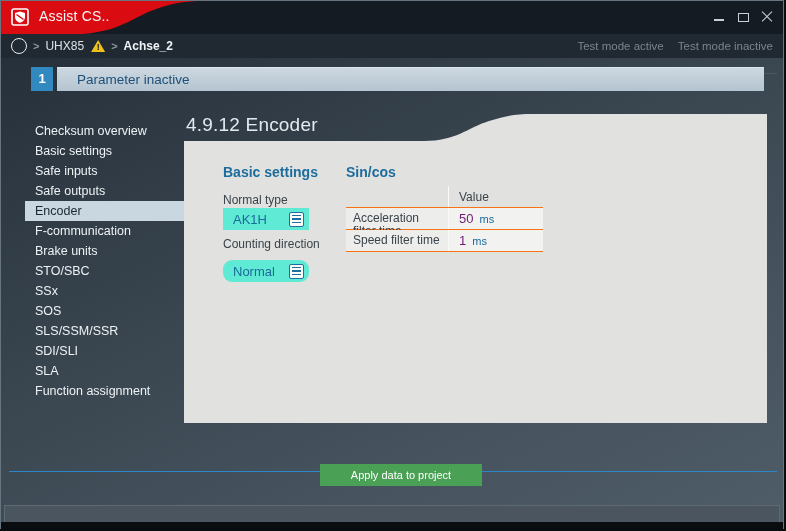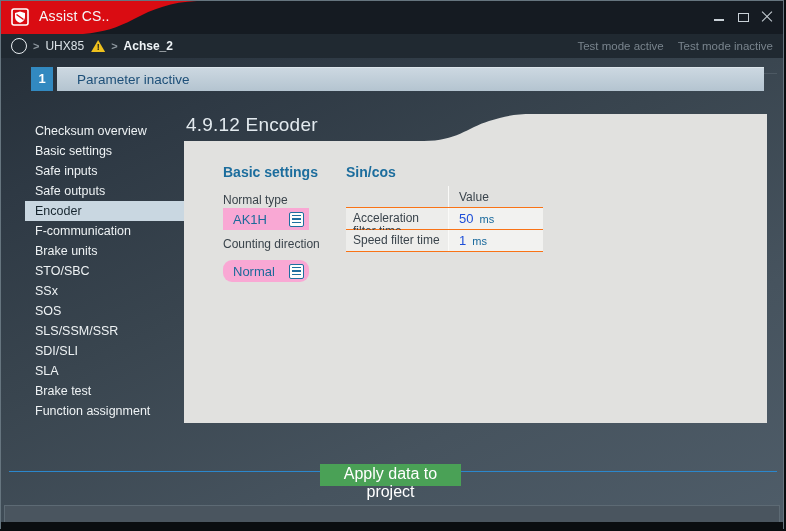--- a/index.html
+++ b/index.html
@@ -48,40 +48,40 @@
   .side-item{height:20px;line-height:20px;padding-left:10px;color:#eef2f4;font-size:12.5px;cursor:default;white-space:nowrap;margin-left:24px;}
   .side-item.sel{background:#c9d7e1;color:#17262f;}
 
   
   .heading{position:absolute;left:185px;top:113px;color:#e3eaef;font-size:19px;font-weight:300;letter-spacing:.2px;}
   .panel-curve{position:absolute;left:183px;top:113px;}
   .panel{position:absolute;left:183px;top:140px;width:583px;height:282px;background:#e1e1df;}
 
   .sec-title{position:absolute;color:#1c6d9d;font-size:14px;font-weight:600;}
   .fld-label{position:absolute;color:#39434b;font-size:12px;}
-  .dropdown{position:absolute;width:86px;height:22px;background:#f9a8d4;display:flex;align-items:center;cursor:default;}
+  .dropdown{position:absolute;width:86px;height:22px;background:#5eead4;display:flex;align-items:center;cursor:default;}
   .dropdown .val{color:#1c6a9a;font-size:13px;margin-left:10px;flex:1;}
   .dd-icon{width:13px;height:13px;border:1px solid #1e6f9f;border-radius:2px;margin-right:5px;position:relative;background:#fdfdfc;}
   .dd-icon i{position:absolute;left:2px;right:2px;top:2px;bottom:2px;
     background:repeating-linear-gradient(to bottom,#1e6f9f 0 1.5px,transparent 1.5px 3.5px);}
 
   .sincos-table{position:absolute;left:162px;top:45px;width:197px;font-size:12px;}
   .t-row{display:flex;border-bottom:1px solid #f97316;}
   .t-cell-label{width:102px;box-sizing:border-box;padding:4px 4px 4px 7px;color:#3a444c;background:#ededeb;}
   .t-cell-value{width:95px;box-sizing:border-box;padding:3px 4px 3px 10px;background:#f2f2f0;border-left:1px solid #fafaf8;}
   .t-header .t-cell-label{background:transparent;}
   .t-header .t-cell-value{background:transparent;color:#3a444c;padding-top:4px;}
-  .t-cell-value .num{color:#1d4ed8;font-size:13px;}
+  .t-cell-value .num{color:#701a75;font-size:13px;}
   .t-cell-value .unit{color:#17689b;font-size:11px;margin-left:6px;}
   .t-data .t-cell-label{height:21px;line-height:13px;}
 
   
   .blue-line{position:absolute;left:8px;top:470px;width:768px;height:0;border-top:1px solid #2b87cc;}
-  .apply-btn{position:absolute;left:319px;top:463px;width:141px;height:22px;background:#4aa156;border:none;
-    color:#fff;font-size:16px;font-family:"Liberation Sans",sans-serif;cursor:pointer;}
+  .apply-btn{position:absolute;left:319px;top:463px;width:162px;height:22px;background:#4aa156;border:none;
+    color:#fff;font-size:11px;font-family:"Liberation Sans",sans-serif;cursor:pointer;}
   .statusbar{position:absolute;left:3px;right:3px;top:504px;height:19px;background:#4a555f;
     border:1px solid #5d6a74;box-sizing:border-box;}
   .bottom-strip{position:absolute;left:0;right:0;bottom:0;height:7px;background:#0a0d10;}
 </style>
 </head>
 <body>
 
 <div class="window">
 
   <div class="titlebar">
@@ -139,21 +139,20 @@
     <div class="side-item">Safe outputs</div>
     <div class="side-item sel">Encoder</div>
     <div class="side-item">F-communication</div>
     <div class="side-item">Brake units</div>
     <div class="side-item">STO/SBC</div>
     <div class="side-item">SSx</div>
     <div class="side-item">SOS</div>
     <div class="side-item">SLS/SSM/SSR</div>
     <div class="side-item">SDI/SLI</div>
     <div class="side-item">SLA</div>
-    <div class="side-item">Brake test</div>
     <div class="side-item">Function assignment</div>
   </nav>
 
   <div class="heading">4.9.12 Encoder</div>
 
   <svg class="panel-curve" width="583" height="27" viewBox="0 0 583 27">
     <path d="M0,27 L240,27 C272,27 283,14 305,7 C320,2 332,0 348,0 L583,0 L583,27 Z" fill="#e1e1df"></path>
   </svg>
   <div class="panel">
 

